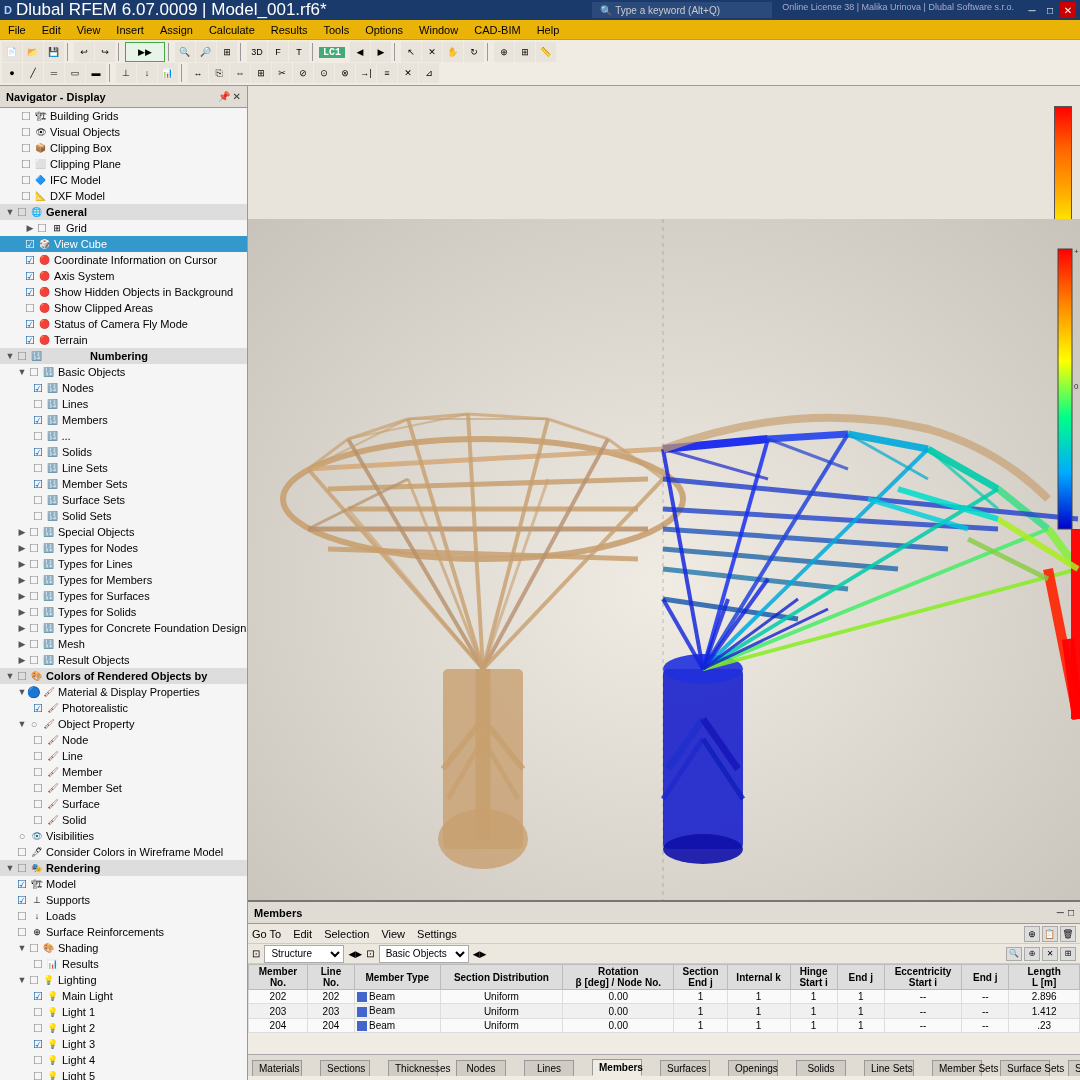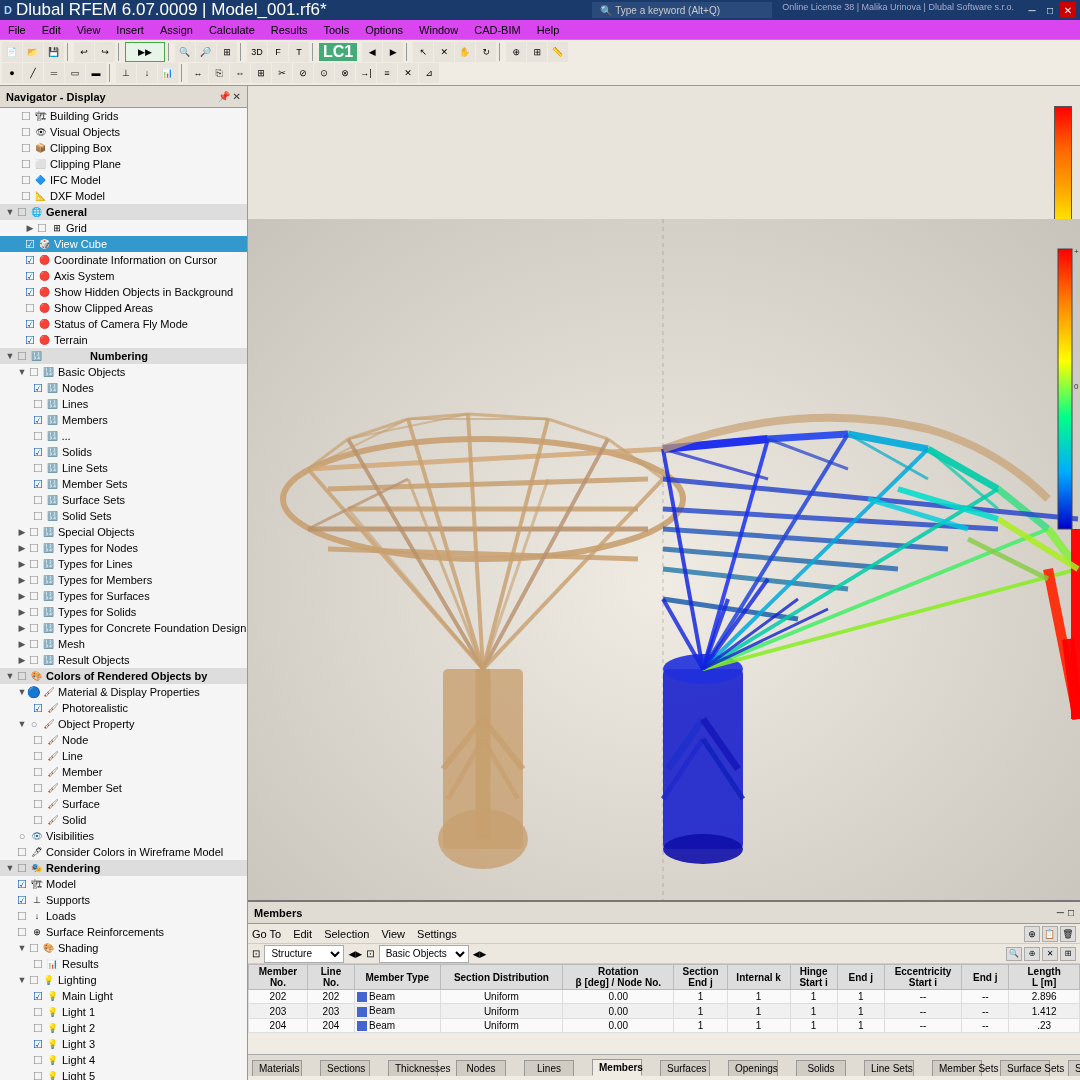--- a/index.html
+++ b/index.html
@@ -5,21 +5,21 @@
     * { margin: 0; padding: 0; box-sizing: border-box; }
     body { width: 1080px; height: 1080px; overflow: hidden; background: #d4d0c8; font-family: 'Segoe UI', Tahoma, sans-serif; font-size: 11px; color: #000; }
 
     
     .title-bar { background: #1a3a6b; color: #fff; height: 20px; display: flex; align-items: center; justify-content: space-between; padding: 0 4px; font-size: 11px; }
     .title-bar-left { display: flex; align-items: center; gap: 4px; }
     .title-bar-right { display: flex; gap: 2px; }
     .win-btn { background: #1a3a6b; border: none; color: #fff; width: 16px; height: 16px; font-size: 10px; cursor: pointer; display: flex; align-items: center; justify-content: center; }
 
     
-    .menu-bar { background: #d946ef; height: 20px; display: flex; align-items: center; border-bottom: 1px solid #999; }
+    .menu-bar { background: #eab308; height: 20px; display: flex; align-items: center; border-bottom: 1px solid #999; }
     .menu-item { padding: 0 8px; height: 100%; display: flex; align-items: center; cursor: pointer; font-size: 11px; }
 
     
     .toolbar-area { background: #f0ece4; border-bottom: 1px solid #999; padding: 2px; display: flex; flex-direction: column; gap: 1px; }
     .toolbar-row { display: flex; align-items: center; gap: 1px; flex-wrap: wrap; }
     .tb-btn { background: #e8e4dc; border: 1px solid transparent; width: 20px; height: 20px; display: flex; align-items: center; justify-content: center; cursor: pointer; font-size: 9px; }
     .tb-sep { width: 4px; height: 18px; border-left: 1px solid #999; margin: 0 2px; }
     .tb-green { background: #e8f4e8; border: 1px solid #4a4; }
 
     
@@ -75,21 +75,21 @@
     .scene-svg { position: absolute; inset: 0; width: 100%; height: 100%; }
 
     
     .colorbar { position: absolute; right: 8px; top: 20px; width: 18px; height: 340px; background: linear-gradient(180deg, #ff0000, #ff6600, #ffaa00, #ffff00, #88ff00, #00ff88, #00ccff, #0044ff, #0000aa); border: 1px solid #555; }
 
     
     ::-webkit-scrollbar { width: 8px; height: 8px; }
     ::-webkit-scrollbar-track { background: #e0dcd4; }
     ::-webkit-scrollbar-thumb { background: #b0acaa; border: 1px solid #999; }
 
-    .lc-badge { background: #4a7; color: #fff; padding: 0 4px; font-size: 16px; font-weight: bold; margin-right: 4px; }
+    .lc-badge { background: #4a7; color: #fff; padding: 0 4px; font-size: 10px; font-weight: bold; margin-right: 4px; font-family: Liberation Mono, monospace; }
   </style>
 </head>
 <body>
 
 <div class="title-bar">
   <div class="title-bar-left">
     <span style="font-weight:bold;color:#aad4ff;">D</span>
     <span style="font-size:17px;">Dlubal RFEM  6.07.0009 | Model_001.rf6*</span>
   </div>
   <div class="title-bar-right">

